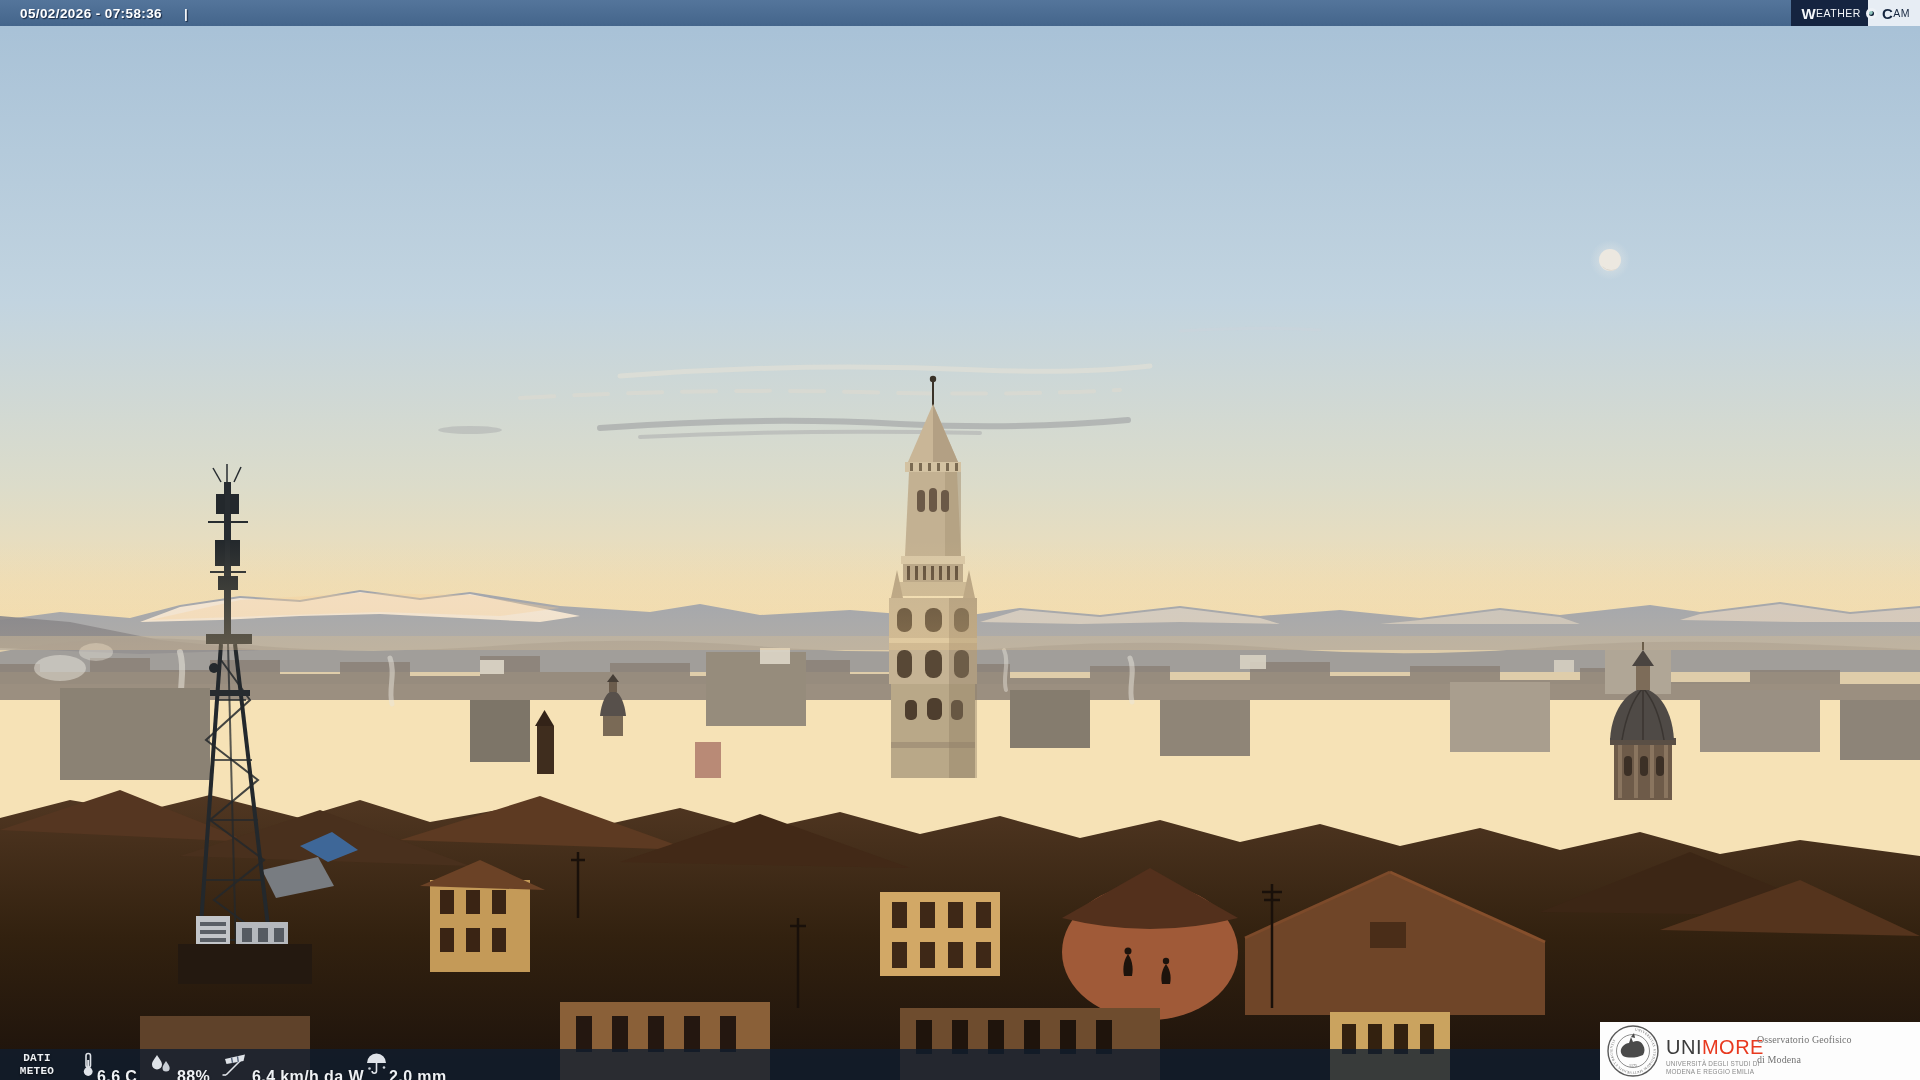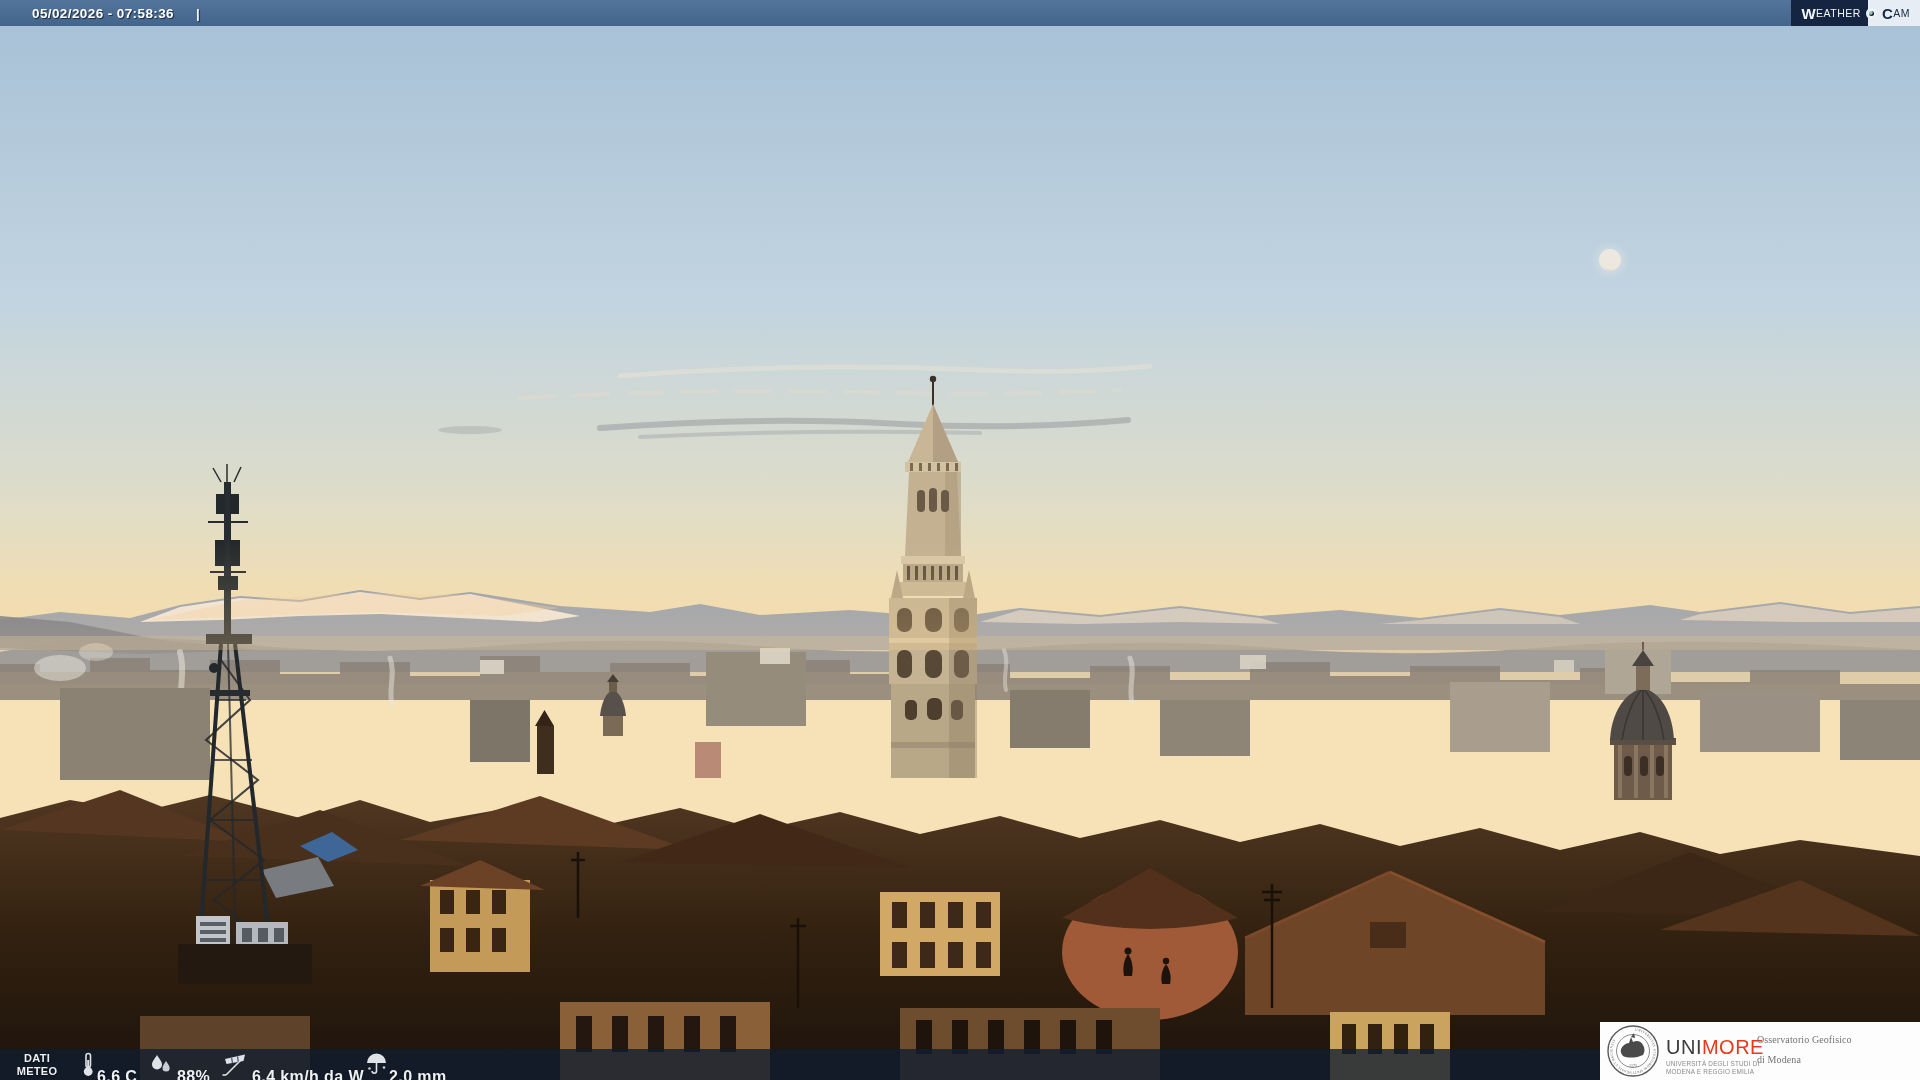--- a/index.html
+++ b/index.html
@@ -6,21 +6,21 @@
   body { background:#000; font-family:"Liberation Sans", sans-serif; }
   .stage { position:relative; width:1920px; height:1080px; overflow:hidden; background:#a6c0d6; }
 
   
   .scene { position:absolute; inset:0; z-index:0; }
 
   
   .topbar {
     position:absolute; top:0; left:0; width:1920px; height:26px; z-index:5;
     background:linear-gradient(#54759b, #44658b);
-    display:flex; align-items:center; padding-left:32px;
+    display:flex; align-items:center; padding-left:20px;
     color:#fff; font-size:13.5px; font-weight:bold; letter-spacing:.4px;
     text-shadow:1px 1px 1px rgba(8,18,38,.75);
   }
   .topbar .sep { margin:0 22px; opacity:.95; }
 
   .wc-logo { position:absolute; top:0; right:0; height:26px; z-index:6; display:flex; align-items:stretch; cursor:pointer; }
   .wc-dark { background:#152440; color:#f4f7fa; display:flex; align-items:center; padding:0 14px 0 10px; }
   .wc-light { background:#e7edf4; color:#16263f; display:flex; align-items:center; padding:0 10px 0 14px; }
   .wc-big { font-size:15px; font-weight:bold; letter-spacing:.5px; }
   .wc-small { font-size:10.5px; font-weight:normal; letter-spacing:.5px; }
@@ -29,21 +29,21 @@
     border-radius:50%; border:3px solid #eef2f7;
     background:radial-gradient(circle at 35% 35%, #8fc3bb 0 1.5px, #0e1b33 2.5px);
   }
 
   
   .meteo-bar {
     position:absolute; left:0; bottom:0; width:1920px; height:31px; z-index:4;
     background:rgba(15,29,47,.78);
     color:#eef1f4; font-weight:bold; text-shadow:0 1px 2px rgba(0,0,0,.6);
   }
-  .meteo-bar .mlabel { position:absolute; left:12px; top:3px; width:50px; text-align:center; font-size:11px; line-height:12.5px; letter-spacing:.3px; }
+  .meteo-bar .mlabel { position:absolute; left:12px; top:3px; width:50px; text-align:center; font-size:11px; line-height:12.5px; letter-spacing:.3px;font-family:Liberation Mono, monospace; }
   .mval { position:absolute; top:12px; line-height:31px; font-size:16px; letter-spacing:.4px; }
   .micon { position:absolute; }
 
   
   .brand {
     position:absolute; right:0; bottom:0; width:320px; height:58px; z-index:8;
     background:#fdfdfd;
   }
   .brand .seal { position:absolute; left:7px; top:3px; }
   .uniblock { position:absolute; left:66px; top:14px; cursor:pointer; }

